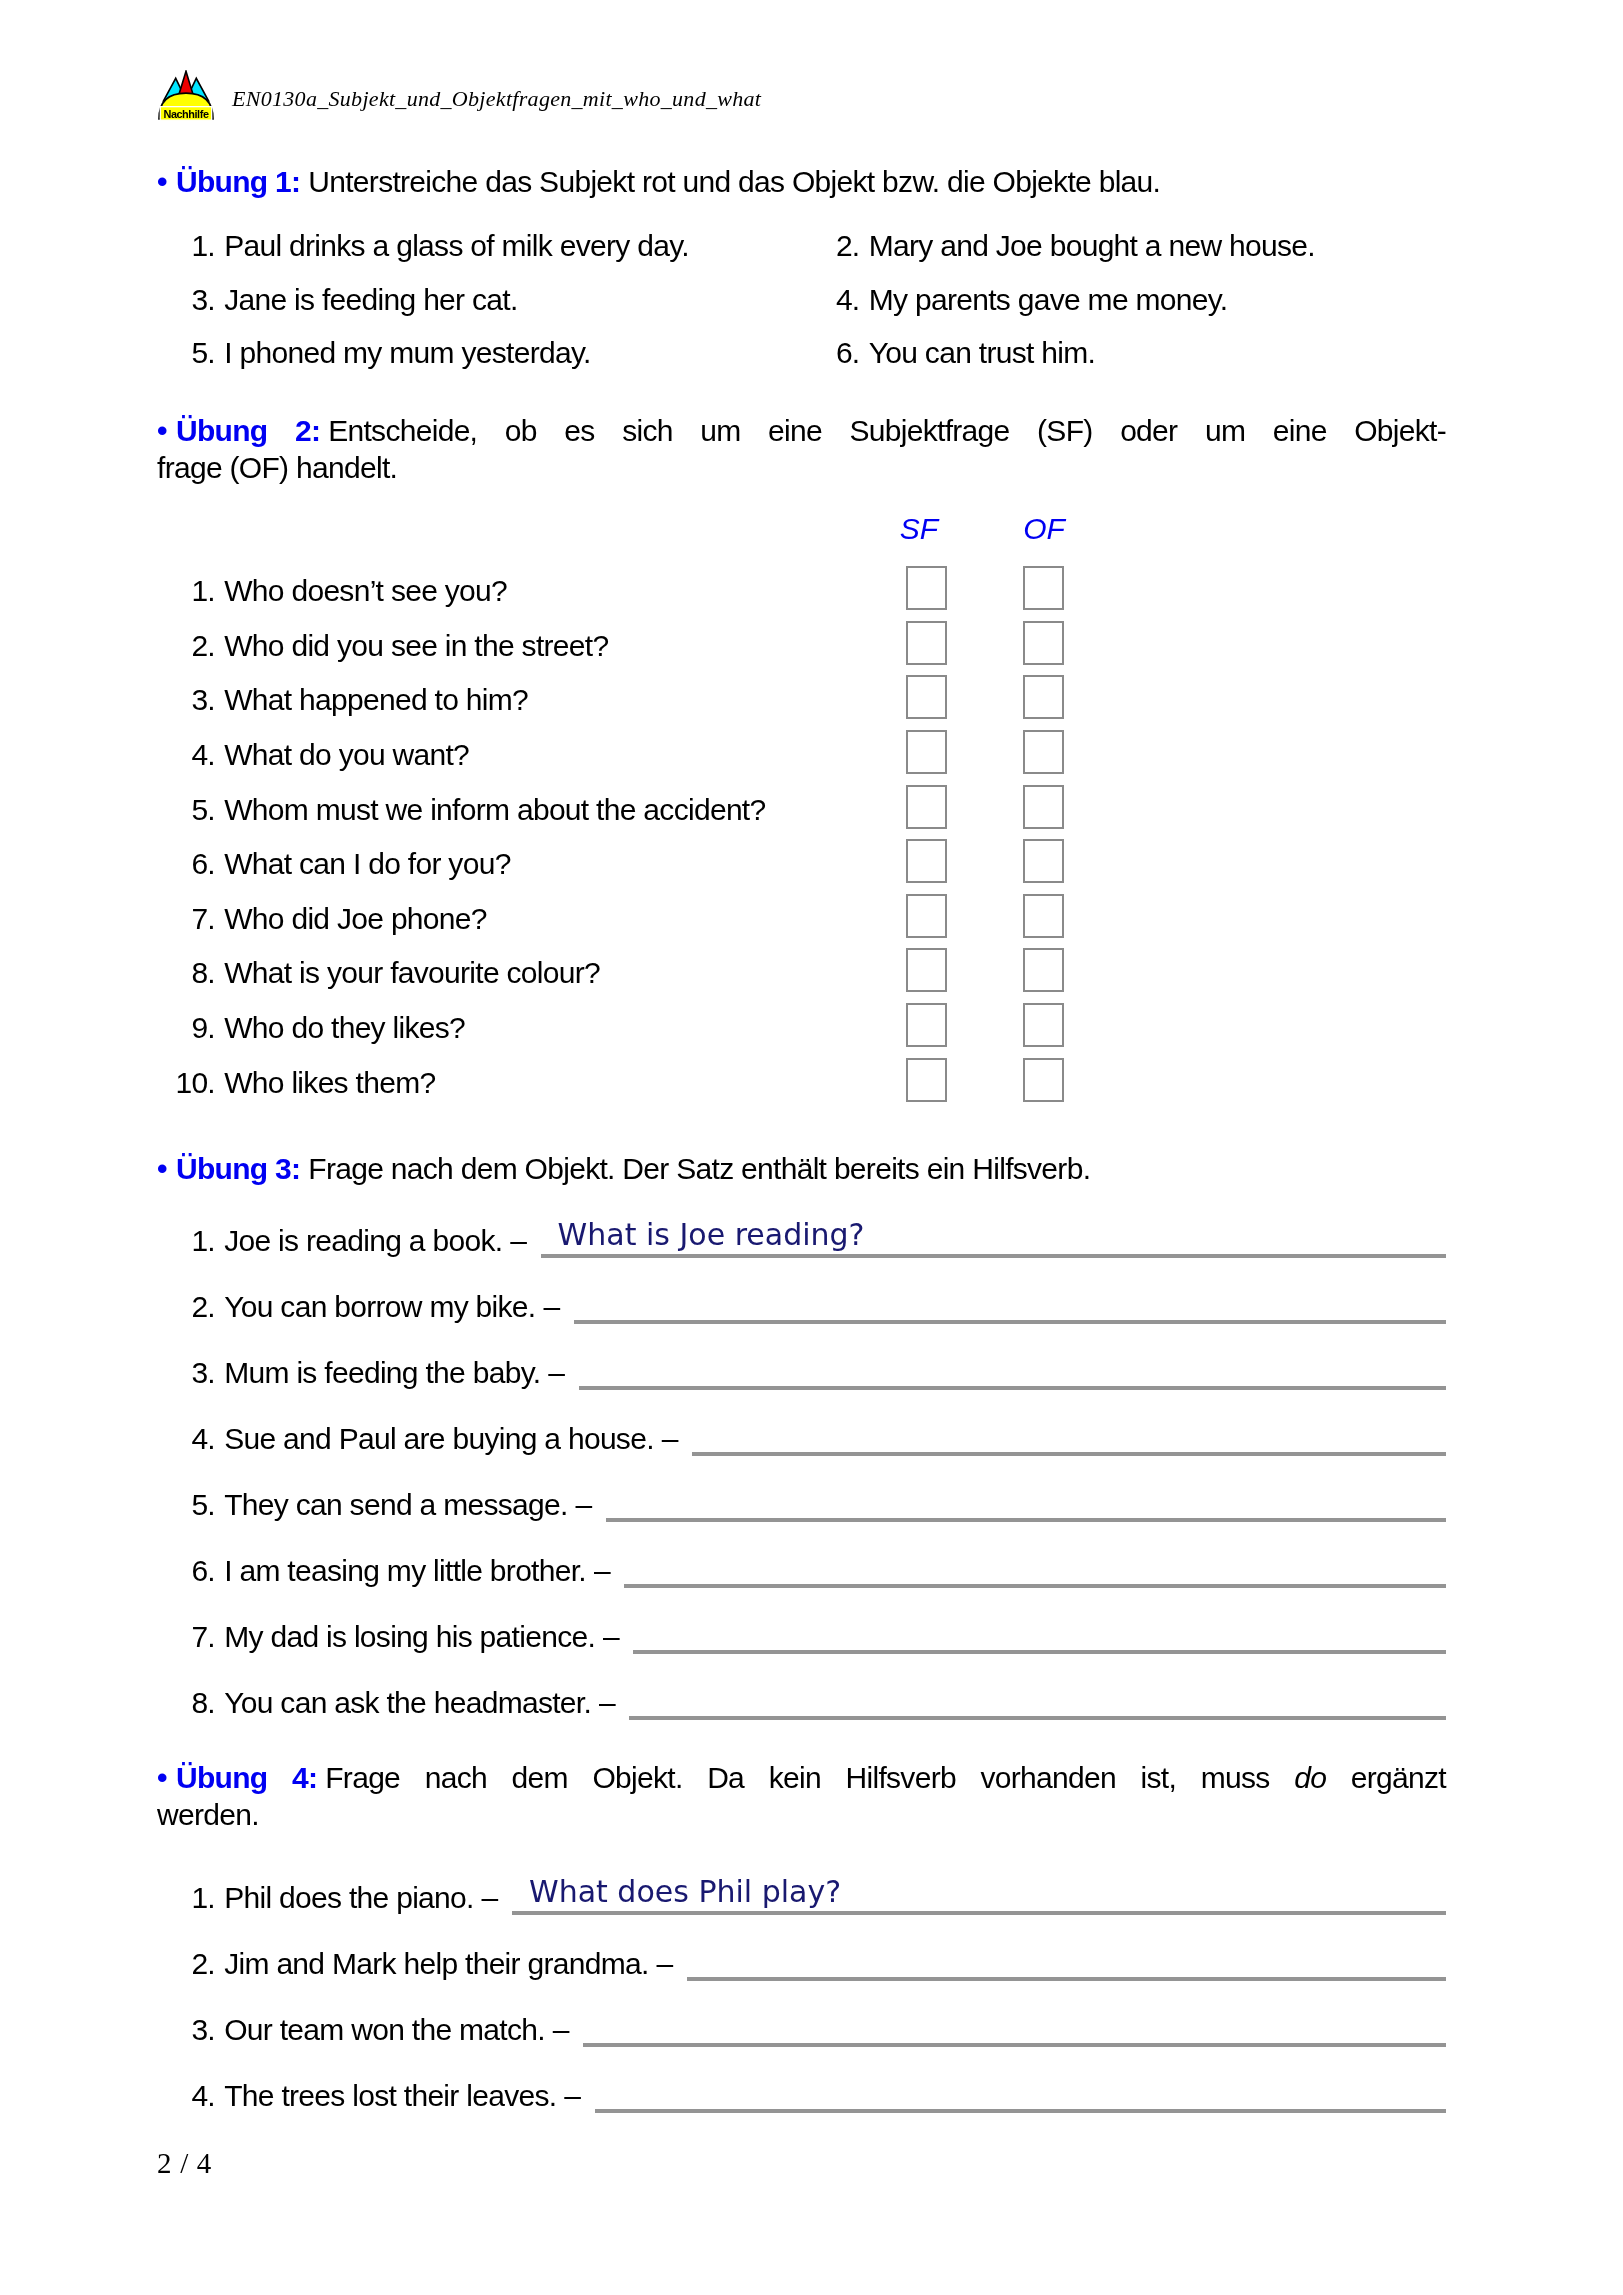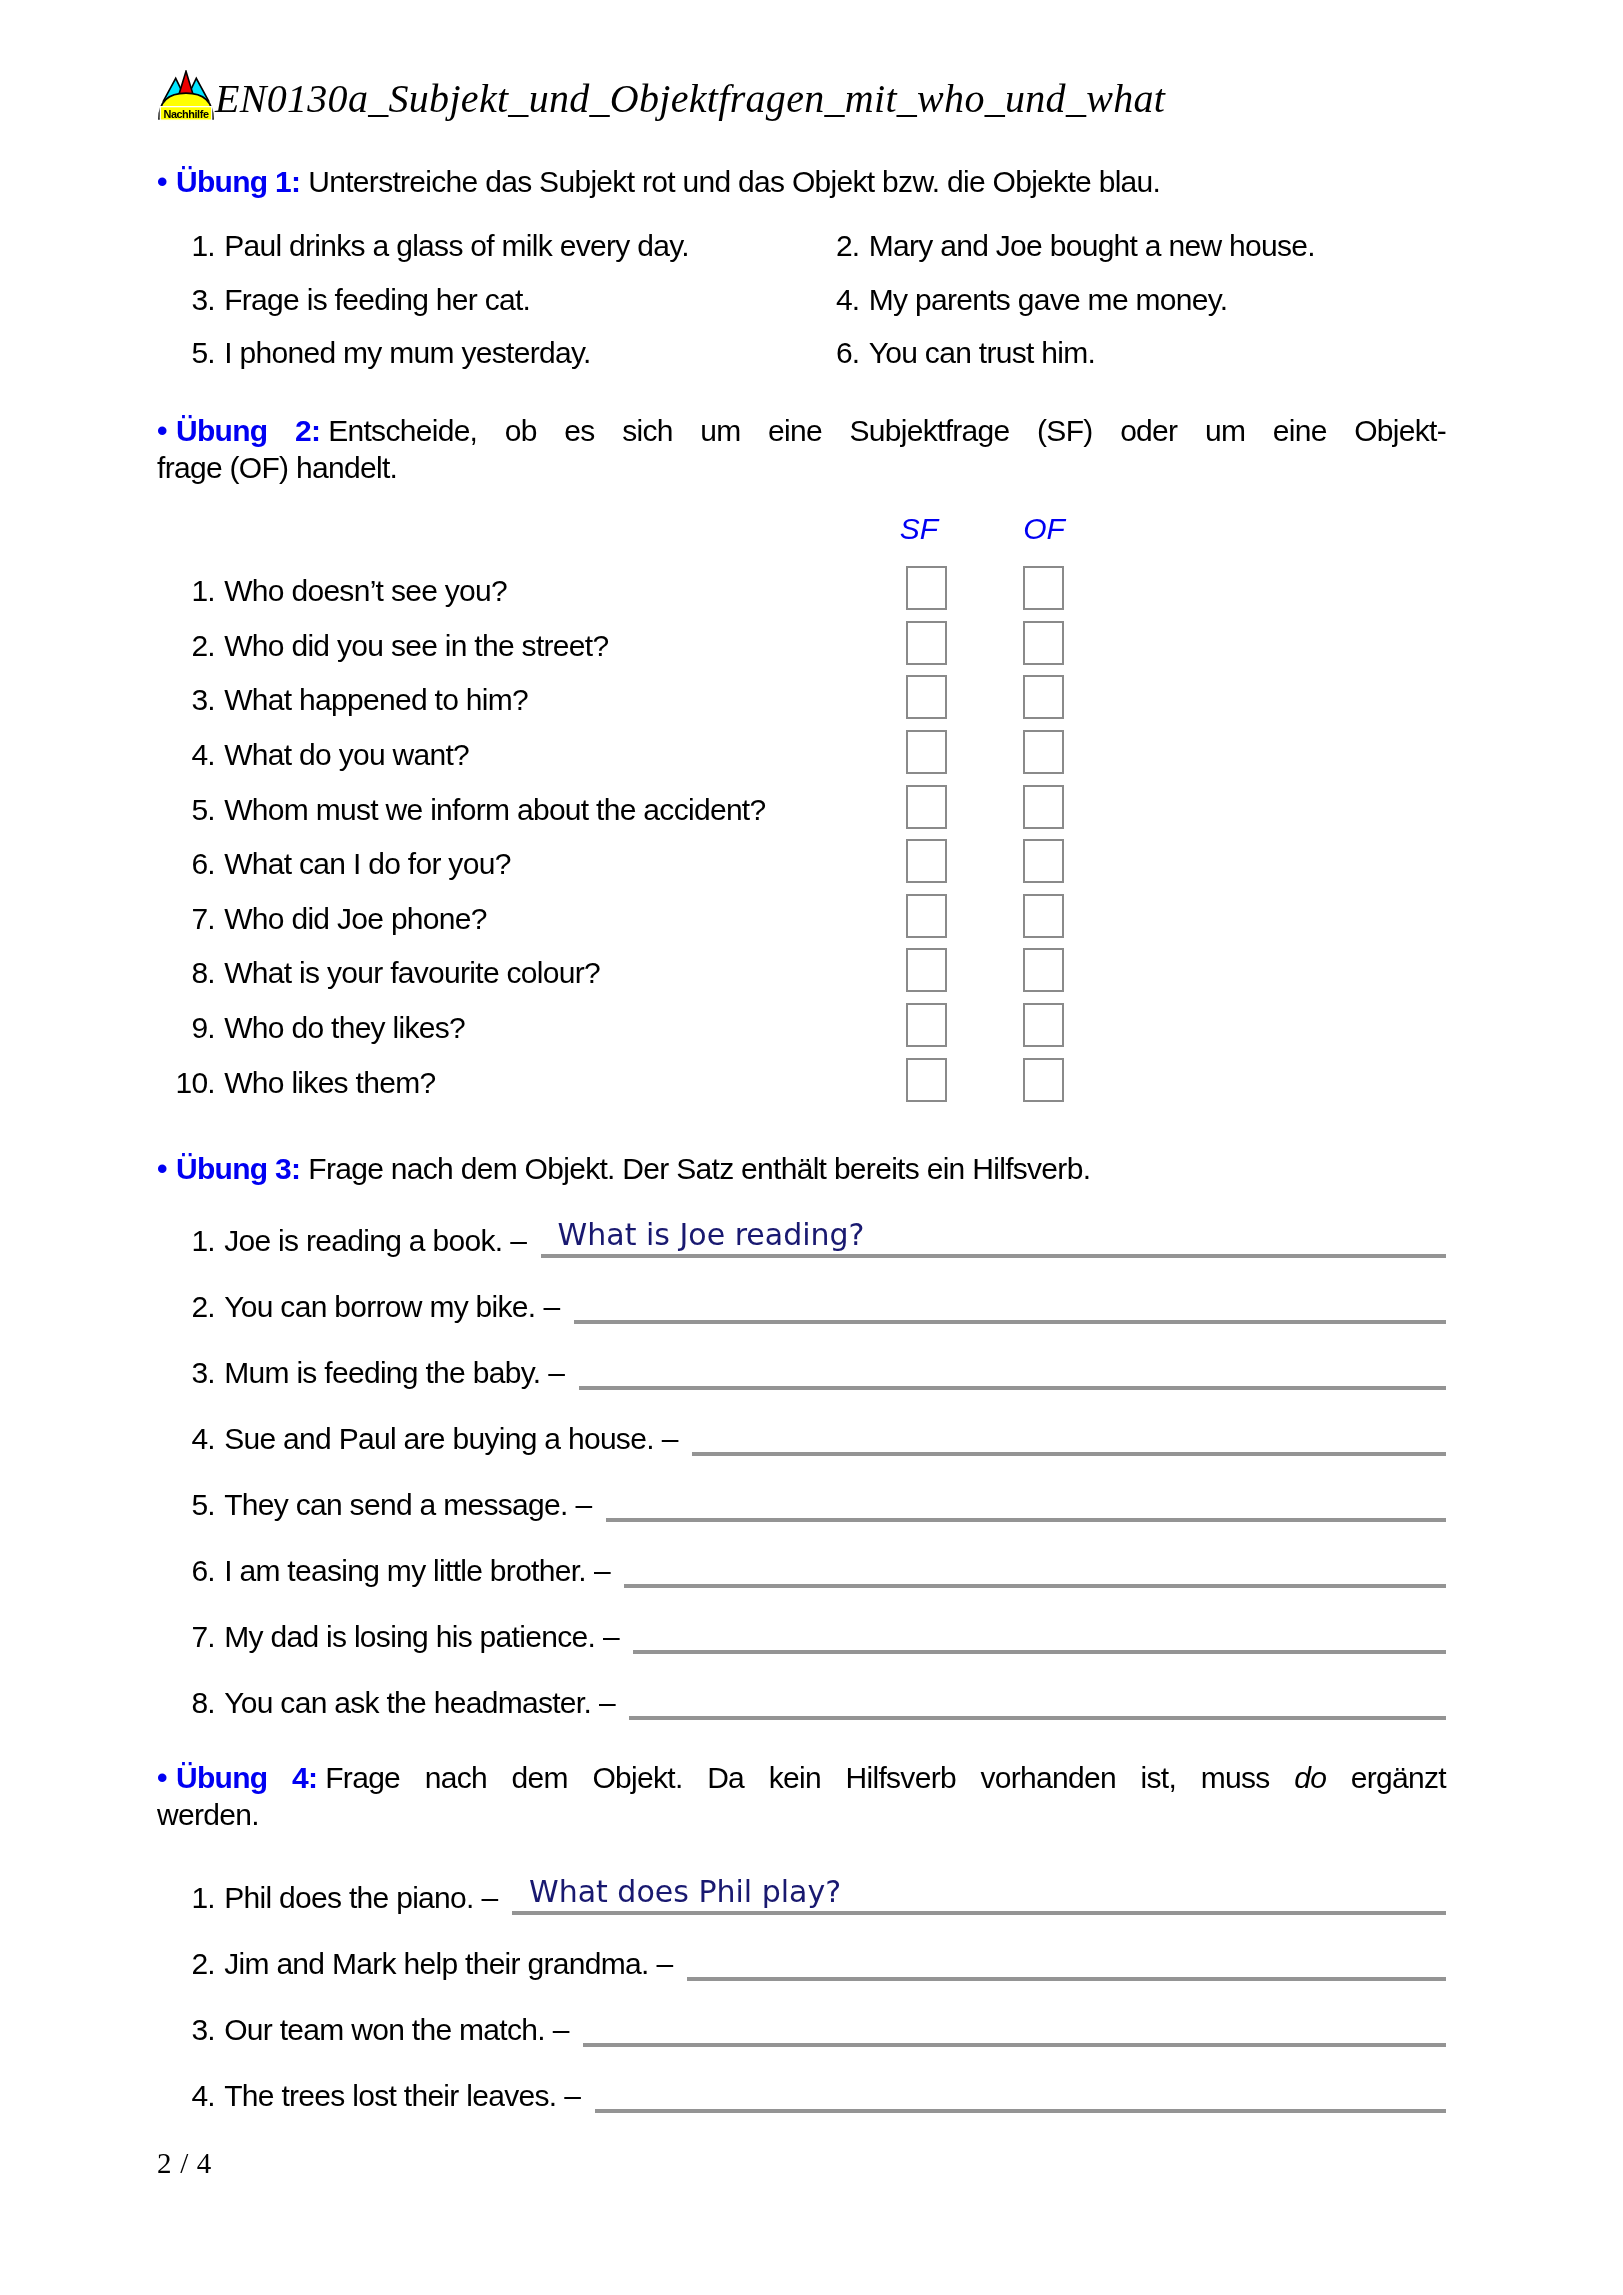--- a/index.html
+++ b/index.html
@@ -12,23 +12,24 @@
     font-family:"Liberation Sans", sans-serif;
     font-size:30px;
     letter-spacing:-0.7px;
     color:#000;
     overflow:hidden;
   }
   
   .hdr { display:flex; align-items:center; height:58px; }
   .logo { width:58px; height:54px; flex:0 0 auto; }
   .doc-title {
+    margin-left:17px;
     font-family:"Liberation Serif", serif;
     font-style:italic;
-    font-size:40px;
+    font-size:22px;
     letter-spacing:0.3px;
     padding-top:3.9px;
   }
   
   .ex-head { line-height:37px; }
   .bullet { color:#0000f2; font-weight:bold; margin-right:9.2px; }
   .ex-label { color:#0000f2; font-weight:bold; margin-right:7.9px; }
   .just { text-align:justify; text-align-last:justify; }
   .em { font-style:italic; }
   
@@ -117,21 +118,21 @@
       <div class="item">
           <span class="num">1.</span>
           <span>Paul drinks a glass of milk every day.</span>
         </div>
       <div class="item">
           <span class="num">2.</span>
           <span>Mary and Joe bought a new house.</span>
         </div>
       <div class="item">
           <span class="num">3.</span>
-          <span>Frage is feeding her cat.</span>
+          <span>Jane is feeding her cat.</span>
         </div>
       <div class="item">
           <span class="num">4.</span>
           <span>My parents gave me money.</span>
         </div>
       <div class="item">
           <span class="num">5.</span>
           <span>I phoned my mum yesterday.</span>
         </div>
       <div class="item">

